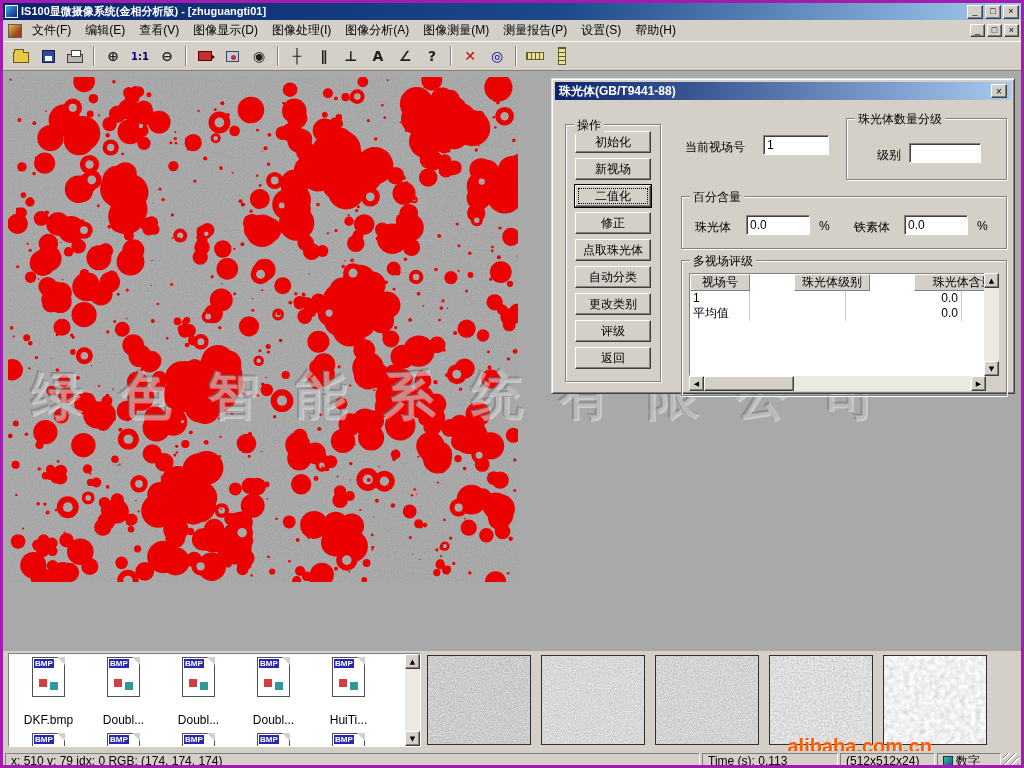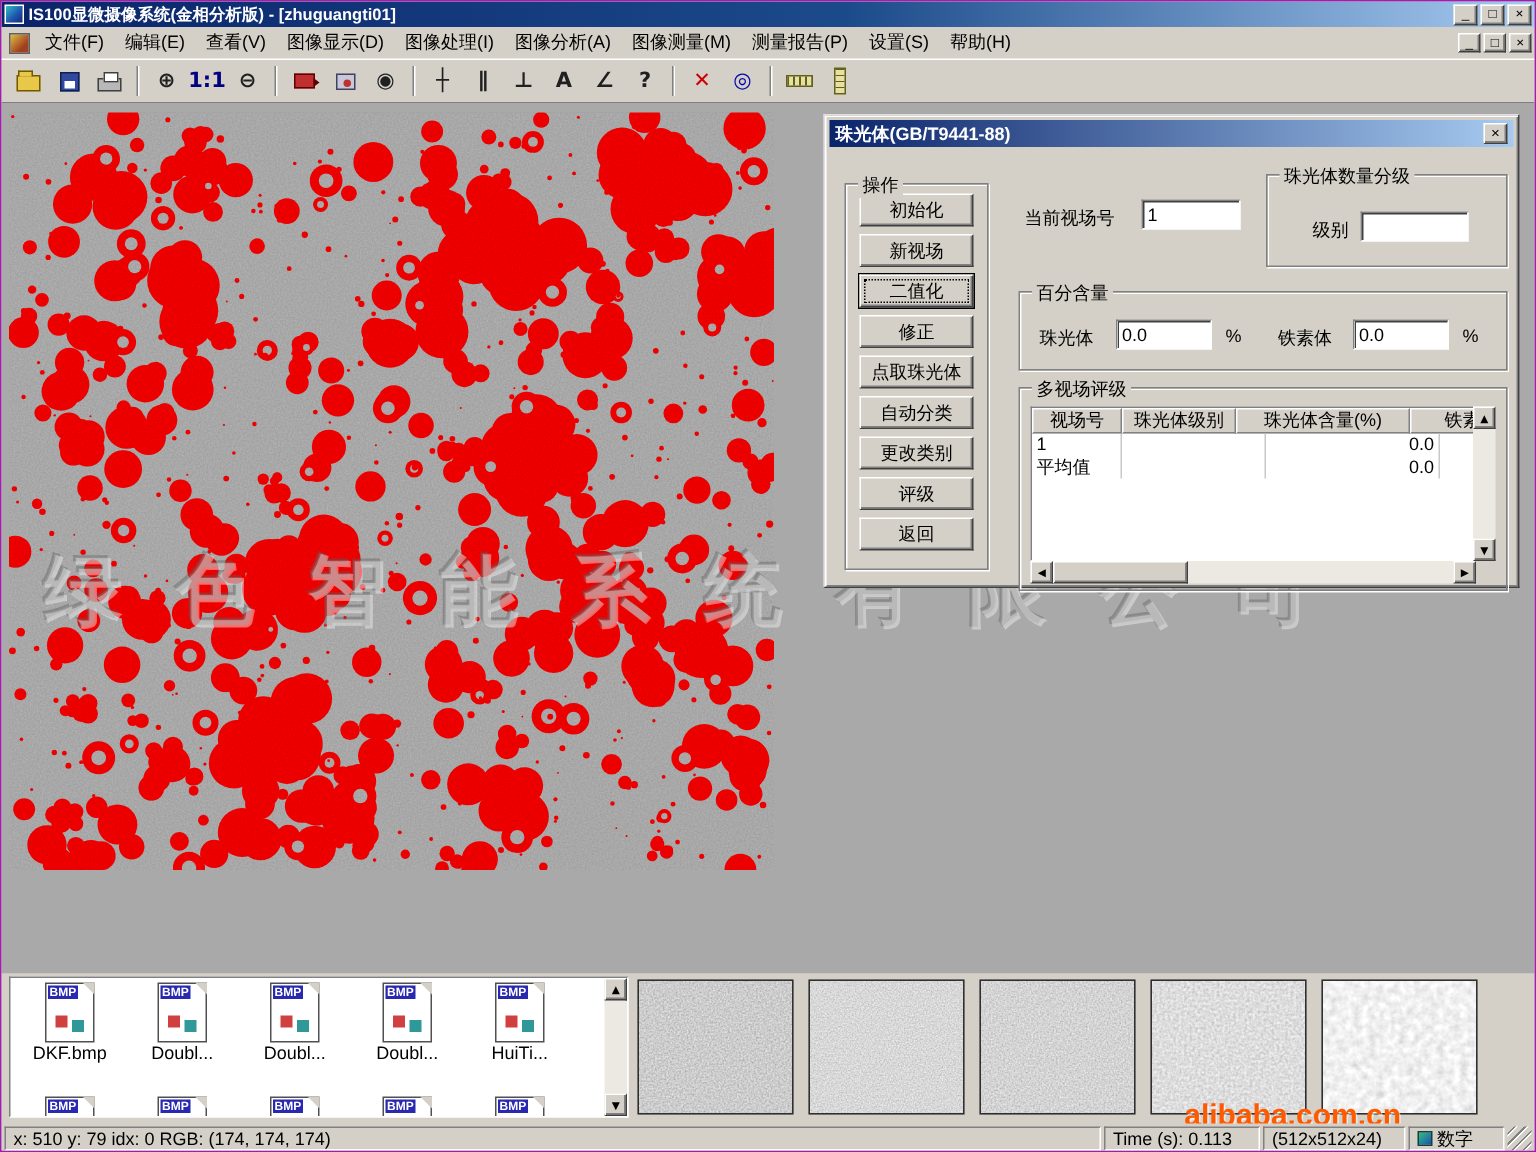--- a/index.html
+++ b/index.html
@@ -1,18 +1,18 @@
 <!DOCTYPE html>
 <html><head>
 <meta charset="utf-8">
 <style>
   * { margin:0; padding:0; box-sizing:border-box; }
   html,body { width:1024px; height:768px; }
   .app { position:relative; width:1024px; height:768px; background:#d4d0c8;
-         font-family:"Liberation Sans", sans-serif; overflow:hidden; border:1px solid #a21caf; }
+         font-family:"Liberation Sans", sans-serif; overflow:hidden; border:3px solid #a21caf; }
 
   
   .titlebar { position:absolute; top:0; left:0; right:0; height:17px;
     background:linear-gradient(90deg,#0a246a 0%,#1b4a8a 55%,#a6caf0 100%);
     color:#fff; display:flex; align-items:center; padding:0 2px; font-size:11px; font-weight:bold; }
   .app-icon { width:13px; height:13px; margin-right:3px; flex:none;
     background:linear-gradient(135deg,#30c0c0,#2050b0 60%,#103070); border:1px solid #fff; }
   .title-text { flex:1; white-space:nowrap; overflow:hidden; }
   .winbtns { display:flex; gap:2px; margin-left:auto; }
   .wbtn { width:16px; height:14px; background:#d4d0c8; border:1px solid; border-color:#fff #404040 #404040 #fff;
@@ -88,21 +88,21 @@
   .grade-lbl { left:30px; top:28px; }
   .grade-input { position:absolute; left:62px; top:24px; width:72px; height:20px; }
   .group-percent { left:126px; top:96px; width:326px; height:53px;text-decoration:underline; }
   .pl1 { left:13px; top:22px; } .pin1 { position:absolute; left:64px; top:18px; width:64px; height:20px; }
   .pu1 { left:137px; top:22px; }
   .pl2 { left:172px; top:22px; } .pin2 { position:absolute; left:222px; top:18px; width:64px; height:20px; }
   .pu2 { left:295px; top:22px; }
   .group-multi { left:126px; top:160px; width:326px; height:136px; }
   .mv-table { position:absolute; left:7px; top:12px; width:297px; height:103px; background:#fff;
     border:1px solid; border-color:#808080 #fff #fff #808080; overflow:hidden; }
-  .trh { display:flex; }
+  .trh { display:flex;gap:44px; }
   .th { flex:none; height:17px; background:#d4d0c8; border:1px solid; border-color:#fff #808080 #808080 #fff;
     display:flex; align-items:center; justify-content:center; font-size:12px; white-space:nowrap; overflow:hidden; }
   .tr { display:flex; height:15px; }
   .td { flex:none; border-right:1px solid #c8c8c8; font-size:12px; line-height:15px; padding:0 3px;
     white-space:nowrap; overflow:hidden; }
   .td.num { text-align:right; }
   .sb { background:#ece9e2; position:absolute; }
   .sb-btn { position:absolute; width:15px; height:15px; background:#d4d0c8; border:1px solid;
     border-color:#fff #404040 #404040 #fff; box-shadow:inset -1px -1px 0 #808080;
     font-size:7px; line-height:12px; text-align:center; padding:0; color:#000;
@@ -119,33 +119,33 @@
   .file-row { position:absolute; left:2px; top:3px; display:flex; }
   .file-row2 { position:absolute; left:2px; top:79px; display:flex; }
   .file-item { width:75px; display:flex; flex-direction:column; align-items:center; }
   .file-icon { width:33px; height:40px; background:#fff; border:1px solid #505050; position:relative; flex:none; }
   .badge { position:absolute; top:1px; left:1px; font-size:8px; font-weight:bold; color:#fff;
     background:#2828b0; padding:0 1px; line-height:9px; }
   .art { position:absolute; left:6px; bottom:9px; width:8px; height:8px; background:#d04040;
     box-shadow:11px 3px 0 #309898; }
   .fold { position:absolute; top:-1px; right:-1px; width:0; height:0;
     border-top:8px solid #d4d0c8; border-left:8px solid transparent; }
-  .file-name { font-size:12px; margin-top:0; white-space:nowrap; }
+  .file-name { font-size:12px; margin-top:16px; white-space:nowrap; }
   .file-vsb { position:absolute; right:0; top:0; width:15px; height:92px; background:#ece9e2; }
   .thumb-panel { position:absolute; left:424px; top:2px; height:94px; display:flex; gap:10px; align-items:center; }
   .thumb { width:104px; height:90px; border:1px solid #303030; background:#909090; overflow:hidden; flex:none; }
   .alibaba { position:absolute; right:89px; bottom:-7px; font-size:20px; font-weight:bold;
     color:#ff5a00; text-shadow:1px 1px 0 rgba(255,255,255,0.6); white-space:nowrap; }
 
   
   .status { position:absolute; top:748px; left:0; right:0; height:20px; background:#d4d0c8;
     display:flex; align-items:center; gap:2px; padding:1px 2px; font-size:12px; }
   .sp { height:16px; border:1px solid; border-color:#808080 #fff #fff #808080;
     display:flex; align-items:center; padding:0 5px; white-space:nowrap; overflow:hidden; }
-  .sp1 { flex:1; } .sp2 { width:104px; } .sp3 { width:95px; } .sp4 { width:64px; gap:3px; }
+  .sp1 { flex:1; } .sp2 { width:136px; } .sp3 { width:95px; } .sp4 { width:64px; gap:3px; }
   .mini-ic { width:10px; height:10px; background:linear-gradient(135deg,#30c080,#2050b0); border:1px solid #104040; flex:none; }
   .grip { width:16px; height:16px; background:repeating-linear-gradient(135deg,transparent 0 3px,#808080 3px 4px,#fff 4px 5px); }
 </style>
 </head>
 <body>
 
 <div class="app">
 
   <div class="titlebar">
     <span class="app-icon"></span>
@@ -186,21 +186,21 @@
         <span class="ic ic-floppy"></span>
       </button>
       <button class="tbtn">
         <span class="ic ic-printer"></span>
       </button>
       <span class="tsep"></span>
       <button class="tbtn">
         <span class="glyph">⊕</span>
       </button>
       <button class="tbtn">
-        <span class="glyph" style="color: rgb(0, 0, 128); font-size: 14px;">1:1</span>
+        <span class="glyph" style="color: rgb(0, 0, 128); font-size: 10px;">1:1</span>
       </button>
       <button class="tbtn">
         <span class="glyph">⊖</span>
       </button>
       <span class="tsep"></span>
       <button class="tbtn">
         <span class="ic ic-cam"></span>
       </button>
       <button class="tbtn">
         <span class="ic ic-snap"></span>

